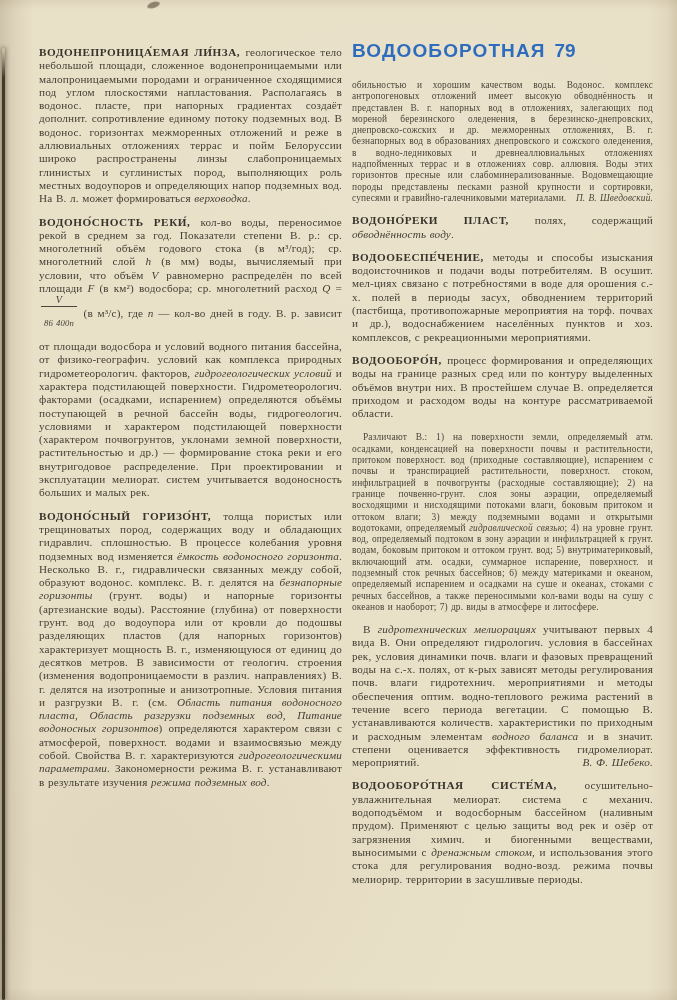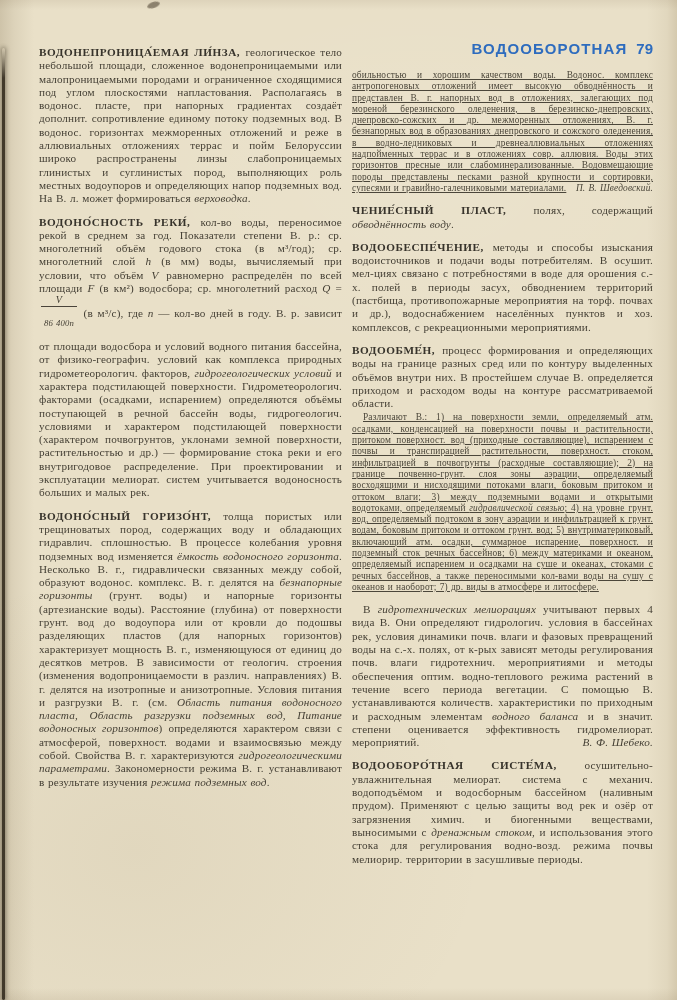--- a/index.html
+++ b/index.html
@@ -27,38 +27,37 @@
   }
   .smudge{
     position:absolute;left:147px;top:2px;width:13px;height:6px;
     background:rgba(70,58,42,0.55);
     border-radius:50%;
     transform:rotate(-18deg);
     filter:blur(0.5px);
   }
   .running-head{
     position:absolute;top:40px;left:352px;width:301px;
-    text-align:right;
     font-family:"Liberation Sans","DejaVu Sans",sans-serif;
     font-weight:bold;
-    font-size:15px;
+    font-size:19px;
     letter-spacing:1.1px;
     white-space:nowrap;
   }
   .running-head .num{margin-left:9px;letter-spacing:0;}
   .col{position:absolute;}
   .col-left{left:39px;top:36px;width:303px;}
   .col-right{left:352px;top:68px;width:301px;}
   .para{
     text-align:justify;
     word-spacing:0.6px;
     letter-spacing:0.15px;
   }
   .para.entry{font-size:11.2px;line-height:13.3px;margin-top:10px;}
-  .para.small{font-size:9.4px;line-height:11.3px;margin-top:2px;color:#4b463a;text-decoration:underline;}
+  .para.small{font-size:9.4px;line-height:11.3px;margin-top:12px;color:#4b463a;}
   .para.indent{text-indent:11px;}
   .hw{font-weight:bold;letter-spacing:0.55px;color:#37332b;}
   .it{font-style:italic;}
   .sig{font-style:italic;float:right;padding-left:6px;}
   .frac{
     display:inline-block;vertical-align:-0.75em;text-align:center;
     line-height:1.05;margin:0 2px;
   }
   .frac .num{display:block;font-style:italic;font-size:0.9em;padding:0 3px;}
   .frac .den{display:block;font-size:0.78em;border-top:1px solid #4a443a;padding:12px 3px;font-style:italic;}
@@ -74,20 +73,20 @@
     <span>ВОДООБОРОТНАЯ</span><span class="num">79</span>
   </div>
 
   <div class="col col-left">
       <div class="para entry"><span class="hw">ВОДОНЕПРОНИЦА́ЕМАЯ ЛИ́НЗА, </span><span>геологическое тело небольшой площади, сложенное водонепроницаемыми или малопроницаемыми породами и ограниченное сходящимися под углом плоскостями напластования. Располагаясь в водонос. пласте, при напорных градиентах создаёт дополнит. сопротивление единому потоку подземных вод. В водонос. горизонтах межморенных отложений и реже в аллювиальных отложениях террас и пойм Белоруссии широко распространены линзы слабопроницаемых глинистых и суглинистых пород, выполняющих роль местных водоупоров и определяющих напор подземных вод. На В. л. может формироваться </span><span class="it">верховодка</span><span>.</span></div>
       <div class="para entry"><span class="hw">ВОДОНО́СНОСТЬ РЕКИ́, </span><span>кол-во воды, переносимое рекой в среднем за год. Показатели степени В. р.: ср. многолетний объём годового стока (в м³/год); ср. многолетний слой </span><span class="it">h</span><span> (в мм) воды, вычисляемый при условии, что объём </span><span class="it">V</span><span> равномерно распределён по всей площади </span><span class="it">F</span><span> (в км²) водосбора; ср. многолетний расход </span><span class="it">Q</span><span> = </span><span class="frac"><span class="num">V</span><span class="den">86 400n</span></span><span> (в м³/с), где </span><span class="it">n</span><span> — кол-во дней в году. В. р. зависит от площади водосбора и условий водного питания бассейна, от физико-географич. условий как комплекса природных гидрометеорологич. факторов, </span><span class="it">гидрогеологических условий</span><span> и характера подстилающей поверхности. Гидрометеорологич. факторами (осадками, испарением) определяются объёмы поступающей в речной бассейн воды, гидрогеологич. условиями и характером подстилающей поверхности (характером почвогрунтов, уклонами земной поверхности, растительностью и др.) — формирование стока реки и его внутригодовое распределение. При проектировании и эксплуатации мелиорат. систем учитывается водоносность больших и малых рек.</span></div>
       <div class="para entry"><span class="hw">ВОДОНО́СНЫЙ ГОРИЗО́НТ, </span><span>толща пористых или трещиноватых пород, содержащих воду и обладающих гидравлич. сплошностью. В процессе колебания уровня подземных вод изменяется </span><span class="it">ёмкость водоносного горизонта</span><span>. Несколько В. г., гидравлически связанных между собой, образуют водонос. комплекс. В. г. делятся на </span><span class="it">безнапорные горизонты</span><span> (грунт. воды) и напорные горизонты (артезианские воды). Расстояние (глубина) от поверхности грунт. вод до водоупора или от кровли до подошвы разделяющих пластов (для напорных горизонтов) характеризует мощность В. г., изменяющуюся от единиц до десятков метров. В зависимости от геологич. строения (изменения водопроницаемости в различ. направлениях) В. г. делятся на изотропные и анизотропные. Условия питания и разгрузки В. г. (см. </span><span class="it">Область питания водоносного пласта, Область разгрузки подземных вод, Питание водоносных горизонтов</span><span>) определяются характером связи с атмосферой, поверхност. водами и взаимосвязью между собой. Свойства В. г. характеризуются </span><span class="it">гидрогеологическими параметрами</span><span>. Закономерности режима В. г. устанавливают в результате изучения </span><span class="it">режима подземных вод</span><span>.</span></div>
     </div>
   <div class="col col-right">
       <div class="para small"><span>обильностью и хорошим качеством воды. Водонос. комплекс антропогеновых отложений имеет высокую обводнённость и представлен В. г. напорных вод в отложениях, залегающих под мореной березинского оледенения, в березинско-днепровских, днепровско-сожских и др. межморенных отложениях, В. г. безнапорных вод в образованиях днепровского и сожского оледенения, в водно-ледниковых и древнеаллювиальных отложениях надпойменных террас и в отложениях совр. аллювия. Воды этих горизонтов пресные или слабоминерализованные. Водовмещающие породы представлены песками разной крупности и сортировки, супесями и гравийно-галечниковыми материалами. </span><span class="sig">П. В. Шведовский.</span></div>
-      <div class="para entry"><span class="hw">ЧЕНИЕ́СНЫЙ ПЛАСТ, </span><span>полях, содержащий </span><span class="it">обводнённость воду</span><span>.</span></div>
+      <div class="para entry"><span class="hw">ВОДОНО́РЕКИ ПЛАСТ, </span><span>полях, содержащий </span><span class="it">обводнённость воду</span><span>.</span></div>
       <div class="para entry"><span class="hw">ВОДООБЕСПЕ́ЧЕНИЕ, </span><span>методы и способы изыскания водоисточников и подачи воды потребителям. В осушит. мел-циях связано с потребностями в воде для орошения с.-х. полей в периоды засух, обводнением территорий (пастбища, противопожарные мероприятия на торф. почвах и др.), водоснабжением населённых пунктов и хоз. комплексов, с рекреационными мероприятиями.</span></div>
-      <div class="para entry"><span class="hw">ВОДООБМЕ́Н, </span><span>процесс формирования и определяющих воды на границе разных сред или по контуру выделенных объёмов внутри них. В простейшем случае В. определяется приходом и расходом воды на контуре рассматриваемой области.</span></div>
+      <div class="para entry"><span class="hw">ВОДООБОРО́Н, </span><span>процесс формирования и определяющих воды на границе разных сред или по контуру выделенных объёмов внутри них. В простейшем случае В. определяется приходом и расходом воды на контуре рассматриваемой области.</span></div>
       <div class="para small indent"><span>Различают В.: 1) на поверхности земли, определяемый атм. осадками, конденсацией на поверхности почвы и растительности, притоком поверхност. вод (приходные составляющие), испарением с почвы и транспирацией растительности, поверхност. стоком, инфильтрацией в почвогрунты (расходные составляющие); 2) на границе почвенно-грунт. слоя зоны аэрации, определяемый восходящими и нисходящими потоками влаги, боковым притоком и оттоком влаги; 3) между подземными водами и открытыми водотоками, определяемый </span><span class="it">гидравлической связью</span><span>; 4) на уровне грунт. вод, определяемый подтоком в зону аэрации и инфильтрацией к грунт. водам, боковым притоком и оттоком грунт. вод; 5) внутриматериковый, включающий атм. осадки, суммарное испарение, поверхност. и подземный сток речных бассейнов; 6) между материками и океаном, определяемый испарением и осадками на суше и океанах, стоками с речных бассейнов, а также переносимыми кол-вами воды на сушу с океанов и наоборот; 7) др. виды в атмосфере и литосфере.</span></div>
       <div class="para entry indent"><span>В </span><span class="it">гидротехнических мелиорациях</span><span> учитывают первых 4 вида В. Они определяют гидрологич. условия в бассейнах рек, условия динамики почв. влаги и фазовых превращений воды на с.-х. полях, от к-рых зависят методы регулирования почв. влаги гидротехнич. мероприятиями и методы обеспечения оптим. водно-теплового режима растений в течение всего периода вегетации. С помощью В. устанавливаются количеств. характеристики по приходным и расходным элементам </span><span class="it">водного баланса</span><span> и в значит. степени оценивается эффективность гидромелиорат. мероприятий. </span><span class="sig">В. Ф. Шебеко.</span></div>
       <div class="para entry"><span class="hw">ВОДООБОРО́ТНАЯ СИСТЕ́МА, </span><span>осушительно-увлажнительная мелиорат. система с механич. водоподъёмом и водосборным бассейном (наливным прудом). Применяют с целью защиты вод рек и озёр от загрязнения химич. и биогенными веществами, выносимыми с </span><span class="it">дренажным стоком</span><span>, и использования этого стока для регулирования водно-возд. режима почвы мелиорир. территории в засушливые периоды.</span></div>
     </div>
 </div>
 
 </body></html>

